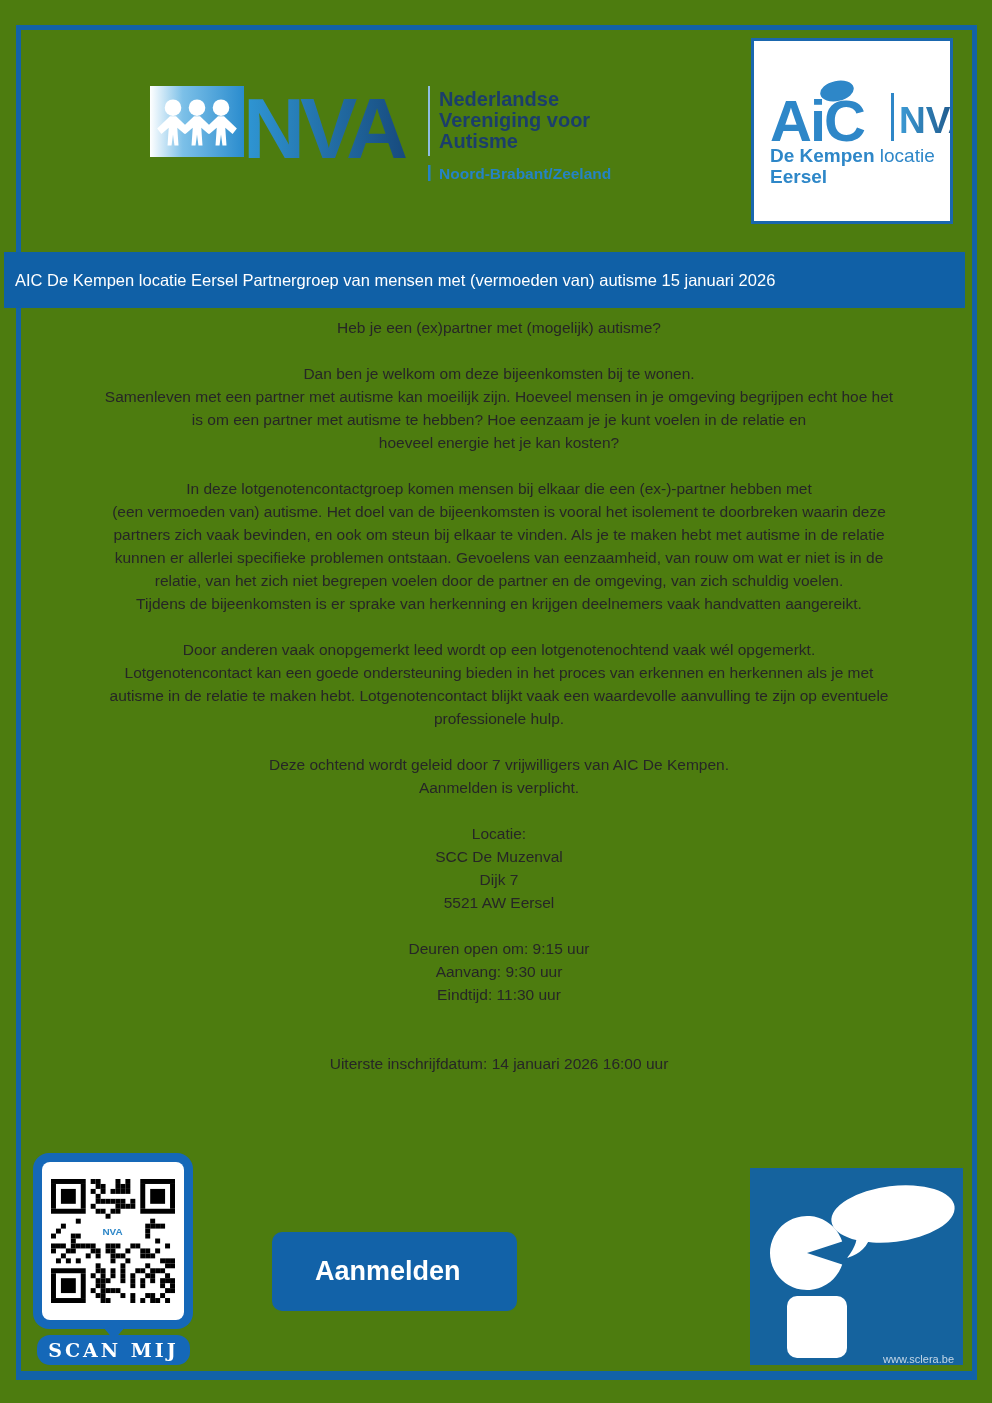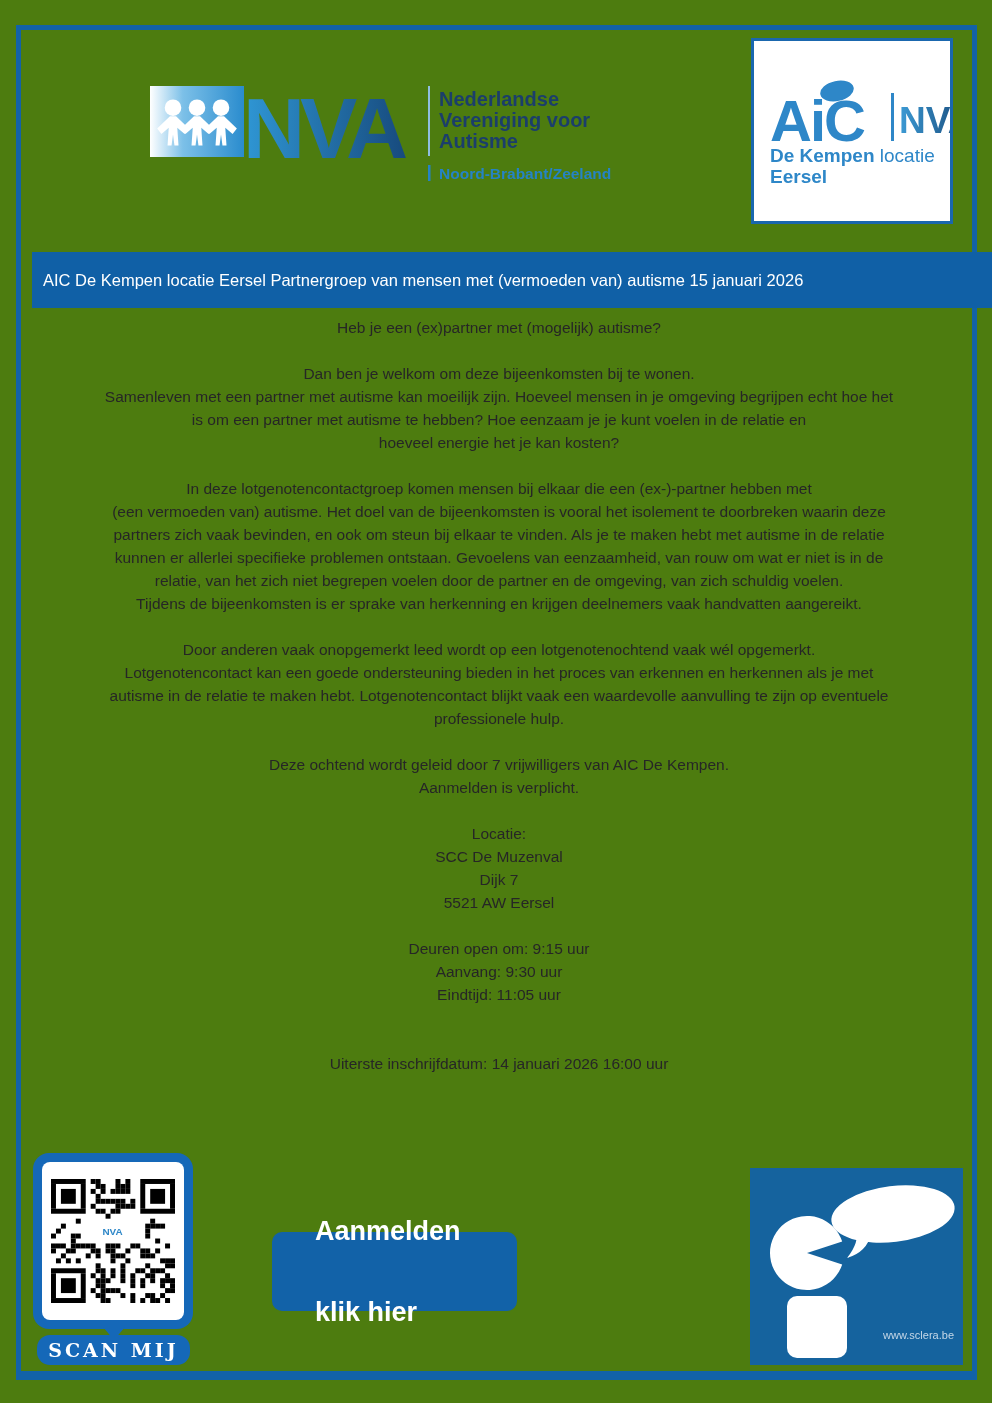--- a/index.html
+++ b/index.html
@@ -7,21 +7,21 @@
         font-family:"Liberation Sans",sans-serif;margin:0 auto;}
   .frame{position:absolute;left:16px;top:25px;width:951px;height:1341px;
          border:5px solid #1262A8;border-bottom-width:9px;}
   
   .nva-logo{position:absolute;left:150px;top:80px;}
   .aic-box{position:absolute;left:751px;top:38px;width:202px;height:186px;
            border:3px solid #1A67AE;background:#fff;box-sizing:border-box;}
   .aic-lines{position:absolute;left:16px;top:104px;font-size:19px;color:#2E87C8;line-height:21px;}
   .aic-lines b{font-weight:bold;}
   
-  .banner{position:absolute;left:32px;top:252px;width:961px;height:56px;background:#1060A6;
+  .banner{position:absolute;left:4px;top:252px;width:961px;height:56px;background:#1060A6;
           color:#ffffff;font-size:16.5px;display:flex;align-items:center;
           padding-left:11px;box-sizing:border-box;}
   
   .content{position:absolute;left:33px;top:316px;width:932px;font-size:15.5px;
            line-height:23px;color:#262626;}
   .content p{margin:23px 0 0 0;white-space:pre-line;text-align:center;}
   .content p:first-child{margin-top:0;}
   .content p.gap3{}
   .content p.gap2{margin-top:46px;}
   
@@ -36,21 +36,21 @@
             border-radius:13px;color:#fff;text-align:center;line-height:30px;
             font-family:"DejaVu Serif",serif;font-weight:bold;font-size:19px;letter-spacing:3px;}
   
   .signup-btn{position:absolute;left:272px;top:1232px;width:245px;height:79px;background:#1262A8;
               border-radius:10px;color:#ffffff;font-weight:bold;font-size:27px;line-height:33px;
               display:flex;flex-direction:column;justify-content:center;padding-left:43px;
               box-sizing:border-box;border:none;cursor:pointer;text-align:left;
               font-family:"Liberation Sans",sans-serif;gap:48px;}
   
   .pictogram{position:absolute;left:750px;top:1168px;width:213px;height:197px;background:#15639E;}
-  .pictogram .credit{position:absolute;right:9px;bottom:24px;font-size:11px;color:#C4D7E7;}
+  .pictogram .credit{position:absolute;right:9px;bottom:0;font-size:11px;color:#C4D7E7;}
 </style>
 </head>
 <body>
 
 <div id="page">
 
   <div class="frame"></div>
 
   <div class="nva-logo">
     <svg width="475" height="110" viewBox="0 0 475 110">
@@ -125,21 +125,21 @@
 autisme in de relatie te maken hebt. Lotgenotencontact blijkt vaak een waardevolle aanvulling te zijn op eventuele
 professionele hulp.</p>
     <p>Deze ochtend wordt geleid door 7 vrijwilligers van AIC De Kempen.
 Aanmelden is verplicht.</p>
     <p class="gap3">Locatie:
 SCC De Muzenval
 Dijk 7
 5521 AW Eersel</p>
     <p>Deuren open om: 9:15 uur
 Aanvang: 9:30 uur
-Eindtijd: 11:05 uur</p>
+Eindtijd: 11:30 uur</p>
     <p class="gap2">Uiterste inschrijfdatum: 14 januari 2026 16:00 uur</p>
   </div>
 
   <div class="qr-frame">
     <div class="qr-inner">
       <svg id="qr-svg" width="124" height="124" viewBox="0 0 125 125">
         <text x="62" y="56" text-anchor="middle" font-size="10" font-weight="bold" fill="#2E87C8">NVA</text>
       <rect x="0" y="0" width="35" height="5" fill="#000"></rect>
           <rect x="0" y="30" width="35" height="5" fill="#000"></rect>
           <rect x="0" y="5" width="5" height="25" fill="#000"></rect>
@@ -305,21 +305,20 @@
           <rect x="105" y="120" width="5" height="5" fill="#000"></rect>
           <rect x="115" y="120" width="5" height="5" fill="#000"></rect>
         </svg>
     </div>
   </div>
   <div class="qr-pointer"></div>
   <div class="scan-bar">SCAN MIJ</div>
 
   <button class="signup-btn">
     <span>Aanmelden</span>
-    <span>klik hier</span>
   </button>
 
   <div class="pictogram">
     <svg width="213" height="197" viewBox="0 0 213 197">
       <ellipse cx="143" cy="46" rx="62" ry="28" transform="rotate(-7 143 46)" fill="#ffffff"></ellipse>
       <path d="M121 66 Q117 84 97 90 Q110 74 106 60 Z" fill="#ffffff"></path>
       <path d="M57 85 L92.2 73.6 A37 37 0 1 0 92.2 96.4 Z" fill="#ffffff"></path>
       <rect x="37" y="128" width="60" height="62" rx="10" fill="#ffffff"></rect>
     </svg>
     <span class="credit">www.sclera.be</span>

